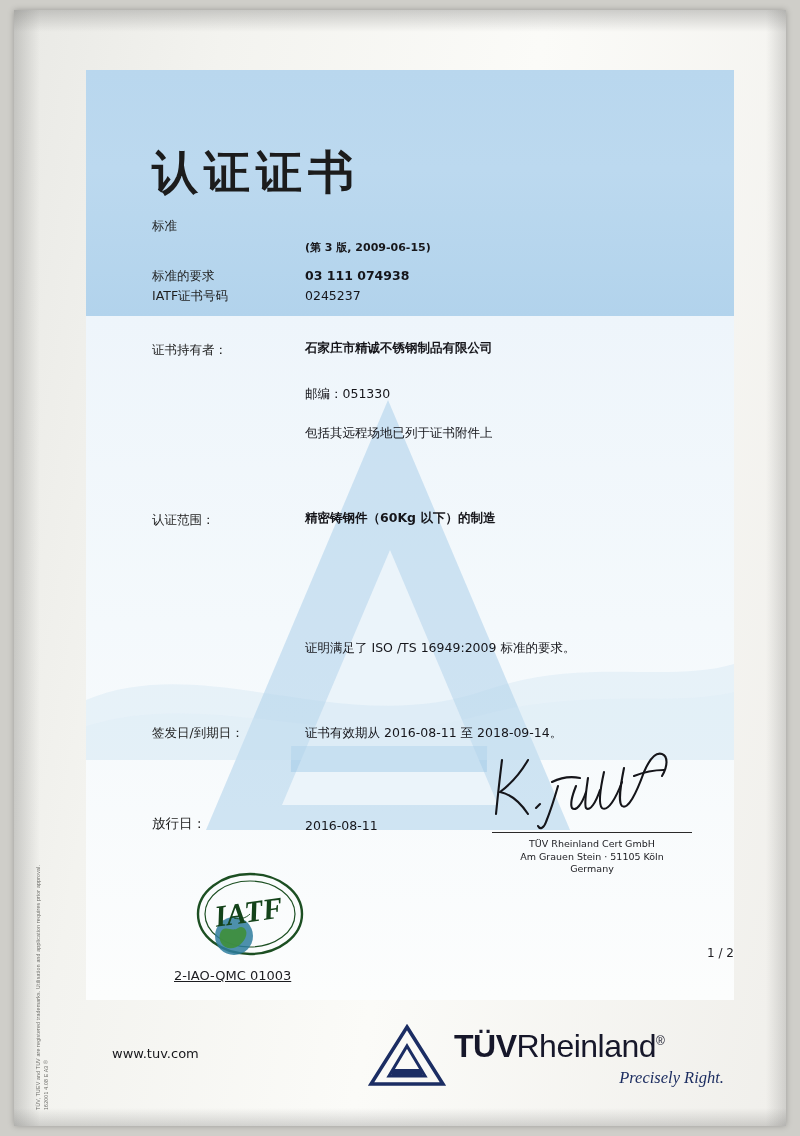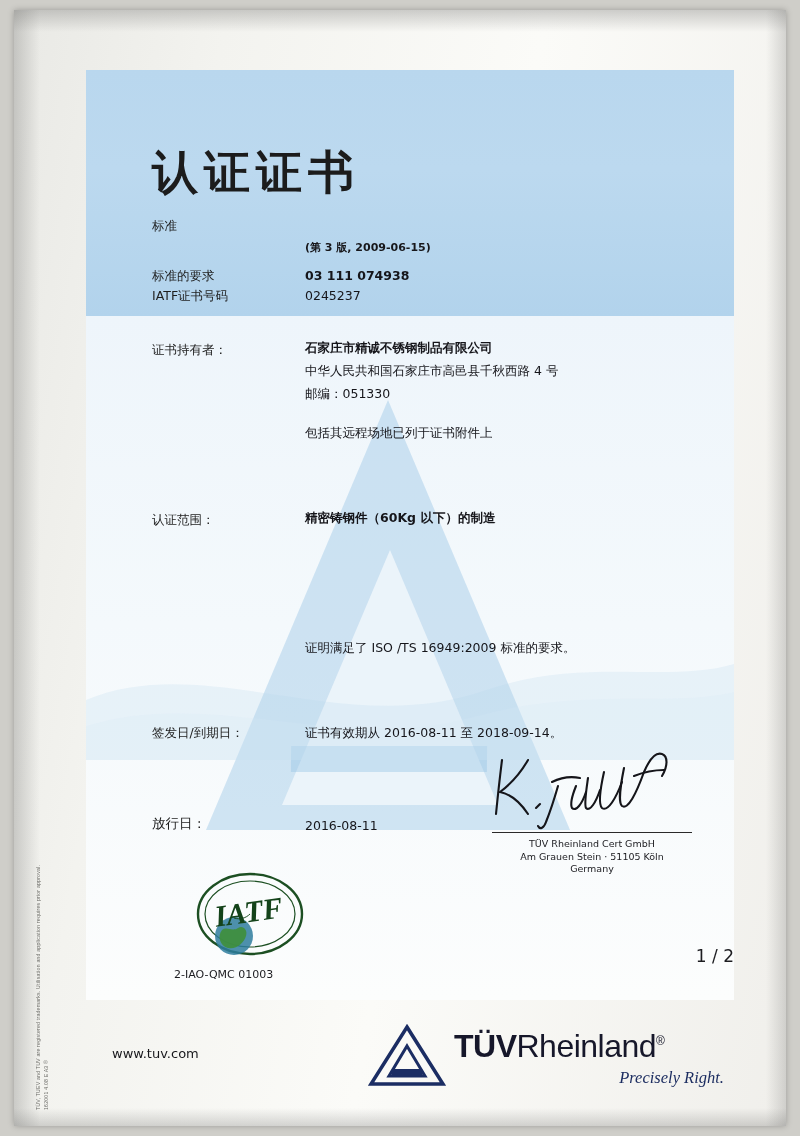--- a/index.html
+++ b/index.html
@@ -215,29 +215,30 @@
     position: absolute;
     left: 108px;
     top: 800px;
     width: 112px;
     height: 96px;
   }
   .seal-code {
     position: absolute;
     left: 88px;
     top: 898px;
-    font-size: 11px;
+    font-size: 13px;
     color: #1c1c20;
     font-family: "DejaVu Sans", sans-serif;
+    text-decoration: underline;
   }
   .page-no {
     position: absolute;
     right: 32px;
     top: 876px;
-    font-size: 17px;
+    font-size: 12px;
     color: #1d1d21;
     font-family: "DejaVu Sans", sans-serif;
   }
 
   
   .footer {
     position: absolute;
     left: 72px;
     top: 1000px;
     width: 648px;
@@ -342,21 +343,20 @@
         <div class="std-edition">(第 3 版, 2009-06-15)</div>
 
         <div class="lbl reg-lbl">标准的要求</div>
         <div class="val reg-val">03 111 074938</div>
 
         <div class="lbl iatf-lbl">IATF证书号码</div>
         <div class="val iatf-val">0245237</div>
 
         <div class="lbl holder-lbl">证书持有者：</div>
         <div class="val holder-1">石家庄市精诚不锈钢制品有限公司</div>
-        <div class="val holder-2">中华人民共和国石家庄市高邑县千秋西路 4 号</div>
         <div class="val holder-3">邮编：051330</div>
         <div class="val holder-4">包括其远程场地已列于证书附件上</div>
 
         <div class="lbl scope-lbl">认证范围：</div>
         <div class="val scope-val">精密铸钢件（60Kg 以下）的制造</div>
 
         <div class="val proof">证明满足了 ISO /TS 16949:2009 标准的要求。</div>
 
         <div class="lbl issue-lbl">签发日/到期日：</div>
         <div class="val issue-val">证书有效期从 2016-08-11 至 2018-09-14。</div>

